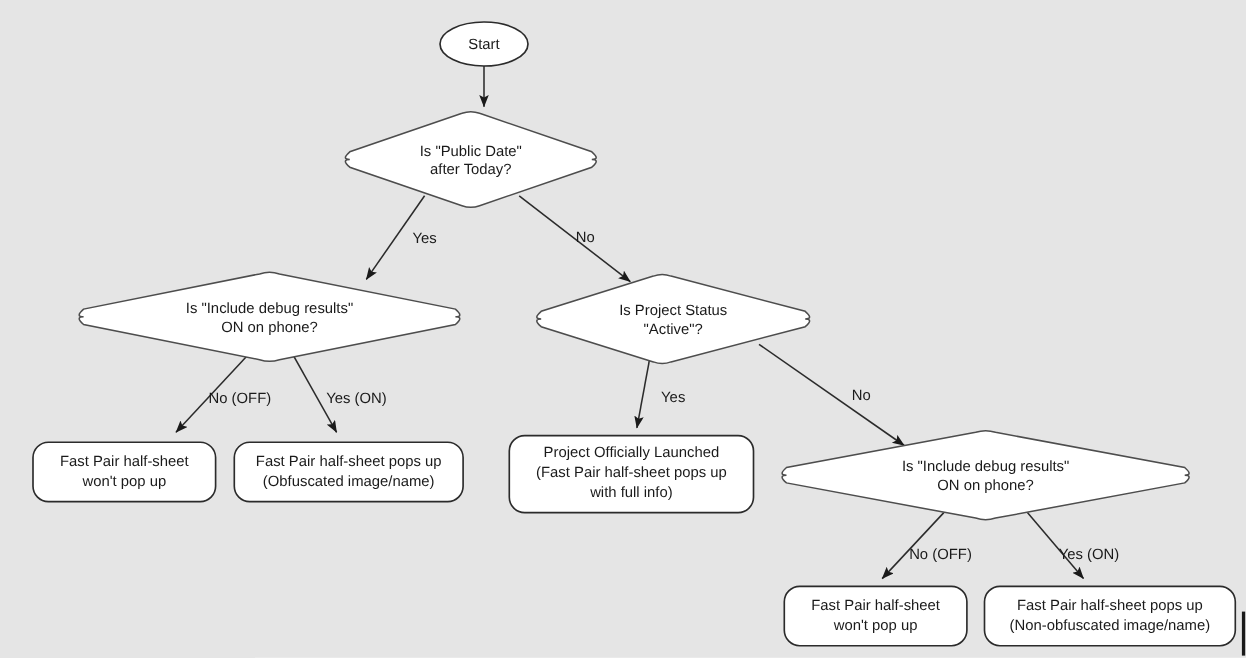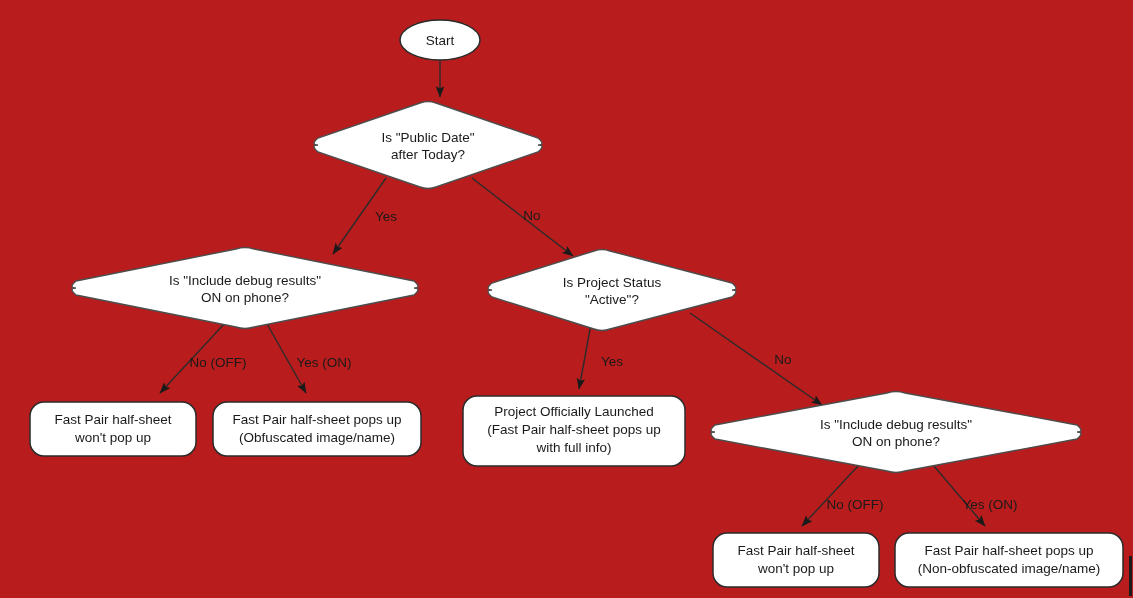--- a/index.html
+++ b/index.html
@@ -10,21 +10,21 @@
   body {
     width: 1133px;
     height: 598px;
     font-family: "Liberation Sans", sans-serif;
     overflow: hidden;
   }
   #flowchart-canvas {
     position: relative;
     width: 1133px;
     height: 598px;
-    background: #b91c1c;
+    background: #e5e5e5;
     text-decoration: underline;
   }
   svg.diagram {
     display: block;
     width: 1133px;
     height: 598px;
   }
   .node-shape {
     fill: #ffffff;
     stroke: #4d4d4d;

